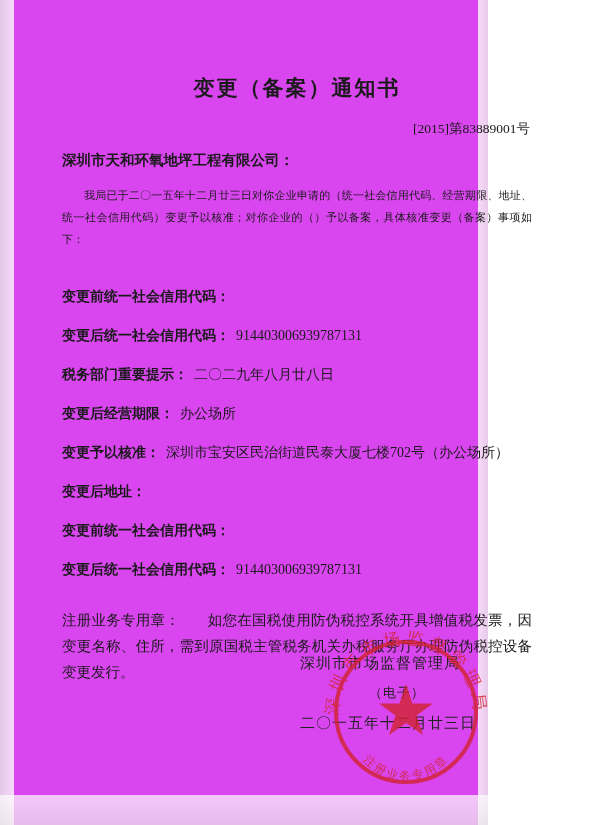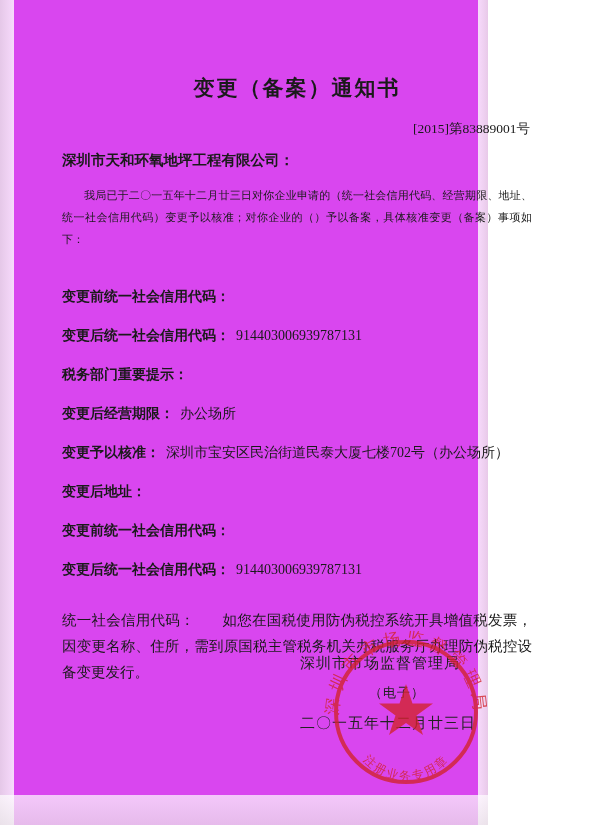--- a/index.html
+++ b/index.html
@@ -164,20 +164,21 @@
         <span class="field-value"></span>
       </div>
 
       <div class="field-row">
         <span class="field-label">变更后统一社会信用代码：</span>
         <span class="field-value">914403006939787131</span>
       </div>
 
       <div class="field-row">
         <span class="field-label">税务部门重要提示：</span>
+        <span class="field-value">二〇二九年八月廿八日</span>
       </div>
 
       <div class="field-row">
         <span class="field-label">变更后经营期限：</span>
         <span class="field-value">办公场所</span>
       </div>
 
       <div class="field-row">
         <span class="field-label">变更予以核准：</span>
         <span class="field-value">深圳市宝安区民治街道民泰大厦七楼702号（办公场所）</span>
@@ -193,21 +194,21 @@
       </div>
 
       <div class="field-row">
         <span class="field-label">变更后统一社会信用代码：</span>
         <span class="field-value">914403006939787131</span>
       </div>
 
     </div>
 
     <div class="notice">
-      <span class="notice-label">统一社会信用代码：</span>
+      <span class="notice-label">注册业务专用章：</span>
       <span class="notice-gap"></span>
       <span>如您在国税使用防伪税控系统开具增值税发票，因变更名称、住所，需到原国税主管税务机关办税服务厅办理防伪税控设备变更发行。</span>
     </div>
 
   </div>
 
   <div class="sign-block">
     <div class="sign-line">深圳市市场监督管理局</div>
     <div class="sign-line small">（电子）</div>
     <div class="sign-line">二〇一五年十二月廿三日</div>

